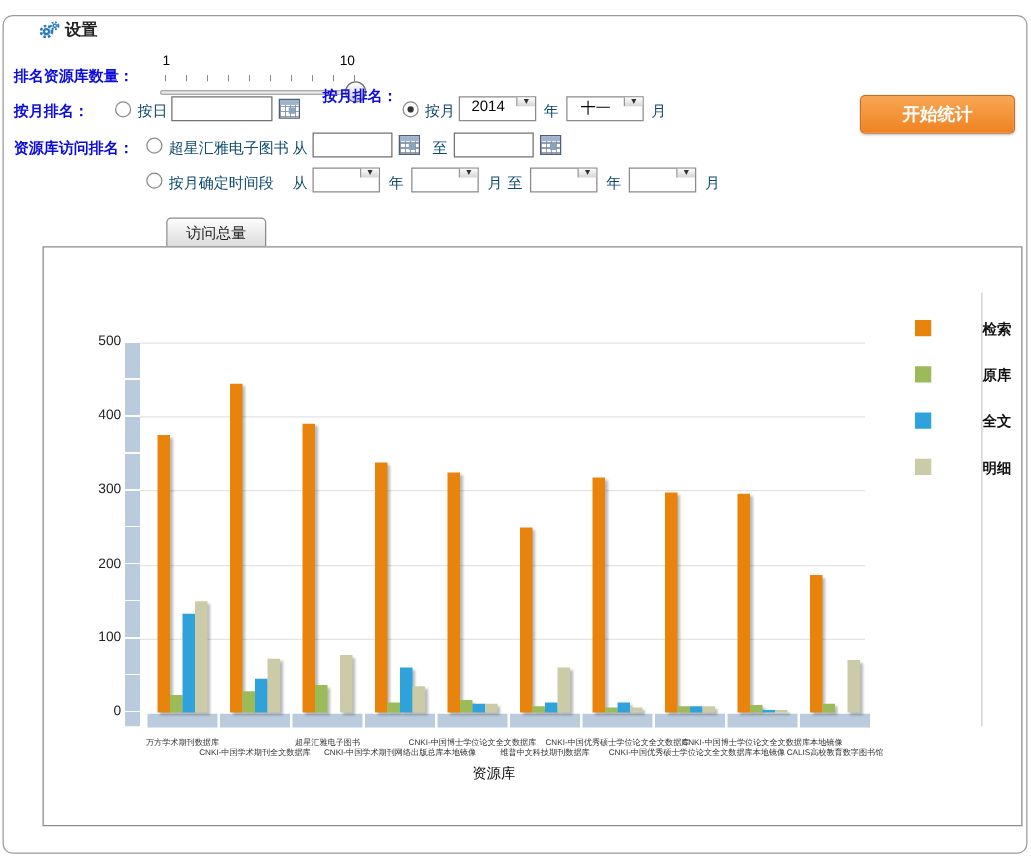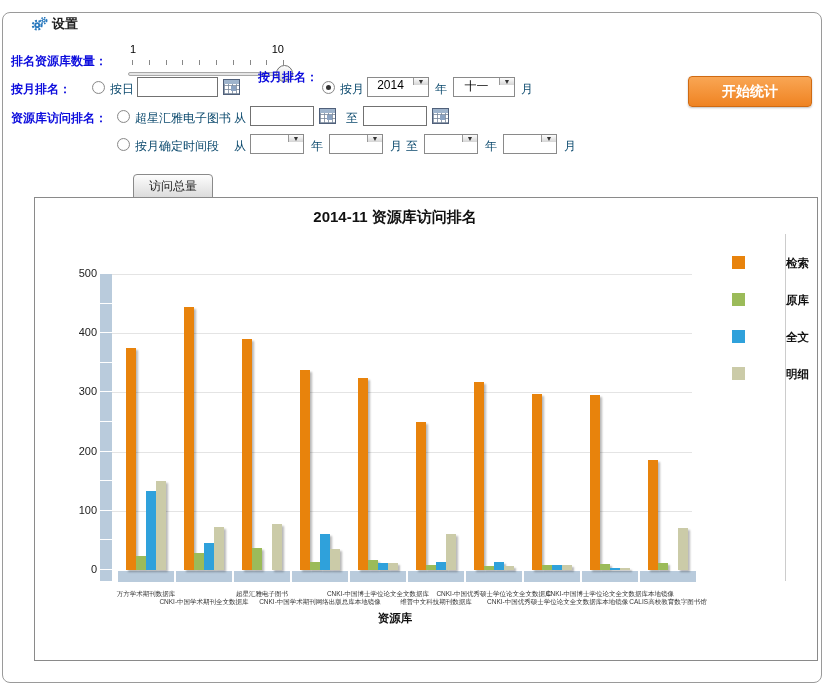--- a/index.html
+++ b/index.html
@@ -67,21 +67,21 @@
     font-weight:bold; font-size:15px; color:#111; }
   .gridline { position:absolute; height:1px; background:#e4e4e4; }
   .ylab { position:absolute; width:44px; text-align:right; font-size:11px; color:#222; }
   .yband { position:absolute; background:
     repeating-linear-gradient(180deg,#b9cbdc 0 28.6px,#ffffff 28.6px 29.6px); }
   .xseg { position:absolute; background:#b9cbdc; }
   .bar { position:absolute; box-shadow:2px 2px 2px rgba(0,0,0,.28); }
   .catlab { position:absolute; width:130px; text-align:center; font-size:6.5px;
     color:#333; white-space:nowrap; overflow:visible; }
   #xaxis-title { position:absolute; left:0; top:413px; width:720px; text-align:center;
-    font-size:11.5px; font-weight:bold; color:#111; }
+    font-size:11.5px; font-weight:normal; color:#111; }
   .lg-swatch { position:absolute; width:13px; height:13px; }
   .lg-label { position:absolute; font-size:11.5px; font-weight:bold; color:#111;margin-left:32px; }
   #chart-right-line { position:absolute; left:750px; top:36px; width:1px; height:347px;
     background:#ccc; }
 </style>
 </head>
 <body>
 
 <div id="window">
 
@@ -159,21 +159,20 @@
   <div class="plain" style="left:482px; top:125px;">年</div>
   <div class="combo" style="left:500px; top:121px; width:54px;">
     <span class="val"></span>
     <span class="arrow">▼</span>
   </div>
   <div class="plain" style="left:561px; top:125px;">月</div>
 
   <div class="tab inactive" style="left:130px; top:161px; width:80px;">访问总量</div>
 
   <div id="panel">
-    <div id="chart-title">2014-11 资源库访问排名</div>
     <div id="chart-right-line"></div>
     <div id="chart-plot">
         <div class="ylab" style="left: 18px; top: 365px;">0</div>
         <div class="gridline" style="left: 77px; top: 312.8px; width: 580px;"></div>
         <div class="ylab" style="left: 18px; top: 305.8px;">100</div>
         <div class="gridline" style="left: 77px; top: 253.6px; width: 580px;"></div>
         <div class="ylab" style="left: 18px; top: 246.6px;">200</div>
         <div class="gridline" style="left: 77px; top: 194.4px; width: 580px;"></div>
         <div class="ylab" style="left: 18px; top: 187.4px;">300</div>
         <div class="gridline" style="left: 77px; top: 135.2px; width: 580px;"></div>

